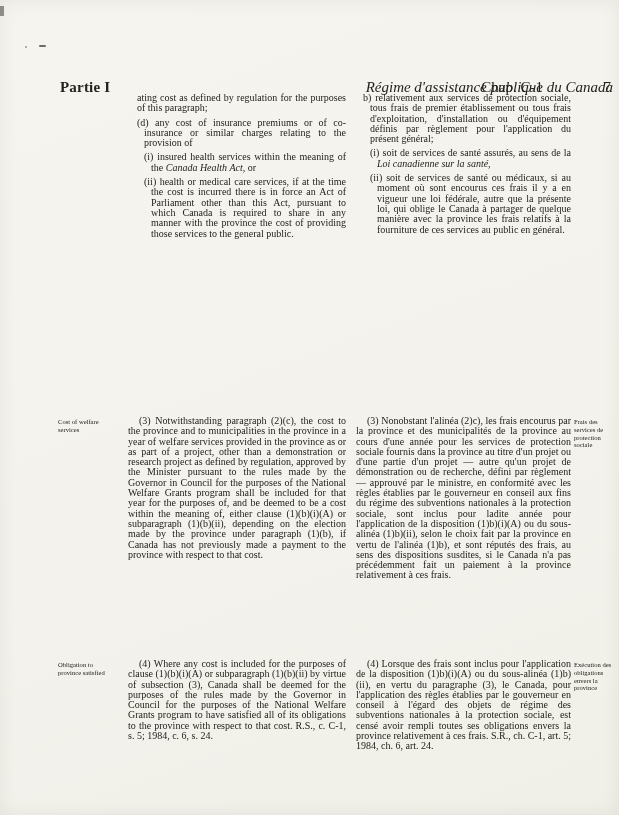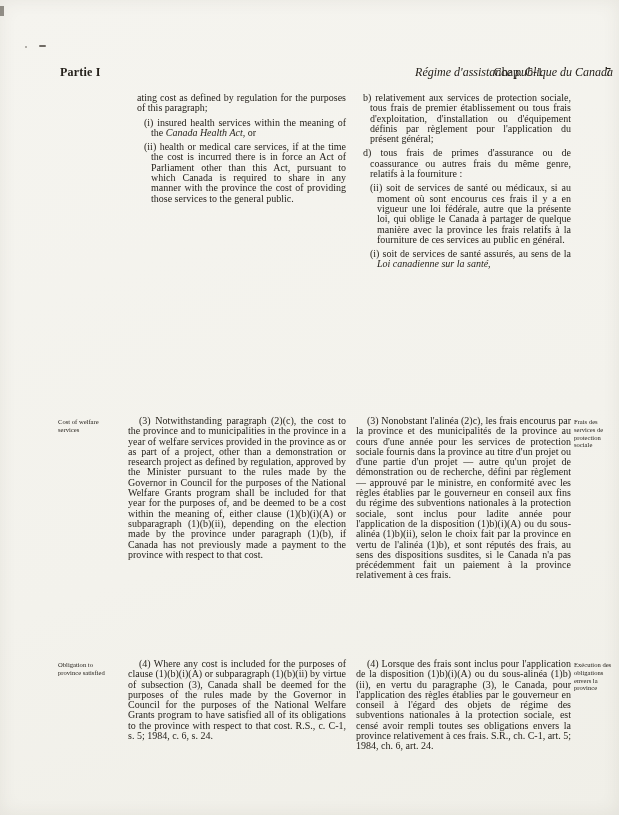--- a/index.html
+++ b/index.html
@@ -8,21 +8,21 @@
     width: 619px;
     height: 815px;
     margin: 0 auto;
     background: linear-gradient(160deg, #f5f4ef 0%, #f3f2ec 60%, #f0efe8 100%);
     font-family: "Liberation Serif", "DejaVu Serif", serif;
     color: #26221c;
     overflow: hidden;
     box-shadow: inset 0 0 18px rgba(80,70,55,0.08);
   }
   
-  .header { position: absolute; left: 58px; right: 6px; top: 65px; height: 12px; font-size: 12px; }
+  .header { position: absolute; left: 58px; right: 6px; top: 79px; height: 12px; font-size: 15px; }
   .hdr-part { position: absolute; left: 2px; font-weight: bold; letter-spacing: .2px; }
   .hdr-title { position: absolute; left: 0; right: 0; text-align: right; font-style: italic; }
   .hdr-chapter { position: absolute; right: 70px; font-weight: normal; }
   .hdr-pagenum { position: absolute; right: 2px; }
   
   .block { position: absolute; font-size: 10px; line-height: 10.3px; text-align: justify; }
   .en-top { left: 130px; top: 93px;  width: 216px; }
   .fr-top { left: 356px; top: 93px;  width: 215px; }
   .en-s3  { left: 128px; top: 416px; width: 218px; }
   .fr-s3  { left: 356px; top: 416px; width: 215px; }
@@ -62,37 +62,37 @@
     <span class="hdr-pagenum">7</span>
   </div>
 
   <aside class="note note-l1">Cost of welfare services</aside>
   <aside class="note note-l2">Obligation to province satisfied</aside>
   <aside class="note note-r1">Frais des services de protection sociale</aside>
   <aside class="note note-r2">Exécution des obligations envers la province</aside>
 
   <section class="block en-top">
     <p class="cont">ating cost as defined by regulation for the purposes of this paragraph;</p>
+    <p class="letter">(d) any cost of insurance premiums or of co-insurance or similar charges relating to the provision of</p>
     <p class="roman"><span>(i) insured health services within the meaning of the </span><i>Canada Health Act</i><span>, or</span></p>
     <p class="roman">(ii) health or medical care services, if at the time the cost is incurred there is in force an Act of Parliament other than this Act, pursuant to which Canada is required to share in any manner with the province the cost of providing those services to the general public.</p>
   </section>
 
   <section class="block en-s3">
     <p class="section">(3) Notwithstanding paragraph (2)(c), the cost to the province and to municipalities in the province in a year of welfare services provided in the province as or as part of a project, other than a demonstration or research project as defined by regulation, approved by the Minister pursuant to the rules made by the Governor in Council for the purposes of the National Welfare Grants program shall be included for that year for the purposes of, and be deemed to be a cost within the meaning of, either clause (1)(b)(i)(A) or subparagraph (1)(b)(ii), depending on the election made by the province under paragraph (1)(b), if Canada has not previously made a payment to the province with respect to that cost.</p>
   </section>
 
   <section class="block en-s4">
     <p class="section">(4) Where any cost is included for the purposes of clause (1)(b)(i)(A) or subparagraph (1)(b)(ii) by virtue of subsection (3), Canada shall be deemed for the purposes of the rules made by the Governor in Council for the purposes of the National Welfare Grants program to have satisfied all of its obligations to the province with respect to that cost. R.S., c. C-1, s. 5; 1984, c. 6, s. 24.</p>
   </section>
 
   <section class="block fr-top">
     <p class="letter">b) relativement aux services de protection sociale, tous frais de premier établissement ou tous frais d'exploitation, d'installation ou d'équipement définis par règlement pour l'application du présent général;</p>
-    <p class="letter">d) tous frais de primes d'assurance ou de coassurance ou autres frais du même genre, relatifs à la fourniture :</p>
+    <p class="roman"><span>(i) soit de services de santé assurés, au sens de la </span><i>Loi canadienne sur la santé</i><span>,</span></p>
     <p class="roman">(ii) soit de services de santé ou médicaux, si au moment où sont encourus ces frais il y a en vigueur une loi fédérale, autre que la présente loi, qui oblige le Canada à partager de quelque manière avec la province les frais relatifs à la fourniture de ces services au public en général.</p>
-    <p class="roman"><span>(i) soit de services de santé assurés, au sens de la </span><i>Loi canadienne sur la santé</i><span>,</span></p>
   </section>
 
   <section class="block fr-s3">
     <p class="section">(3) Nonobstant l'alinéa (2)c), les frais encourus par la province et des municipalités de la province au cours d'une année pour les services de protection sociale fournis dans la province au titre d'un projet ou d'une partie d'un projet — autre qu'un projet de démonstration ou de recherche, défini par règlement — approuvé par le ministre, en conformité avec les règles établies par le gouverneur en conseil aux fins du régime des subventions nationales à la protection sociale, sont inclus pour ladite année pour l'application de la disposition (1)b)(i)(A) ou du sous-alinéa (1)b)(ii), selon le choix fait par la province en vertu de l'alinéa (1)b), et sont réputés des frais, au sens des dispositions susdites, si le Canada n'a pas précédemment fait un paiement à la province relativement à ces frais.</p>
   </section>
 
   <section class="block fr-s4">
     <p class="section">(4) Lorsque des frais sont inclus pour l'application de la disposition (1)b)(i)(A) ou du sous-alinéa (1)b)(ii), en vertu du paragraphe (3), le Canada, pour l'application des règles établies par le gouverneur en conseil à l'égard des objets de régime des subventions nationales à la protection sociale, est censé avoir rempli toutes ses obligations envers la province relativement à ces frais. S.R., ch. C-1, art. 5; 1984, ch. 6, art. 24.</p>
   </section>
 

